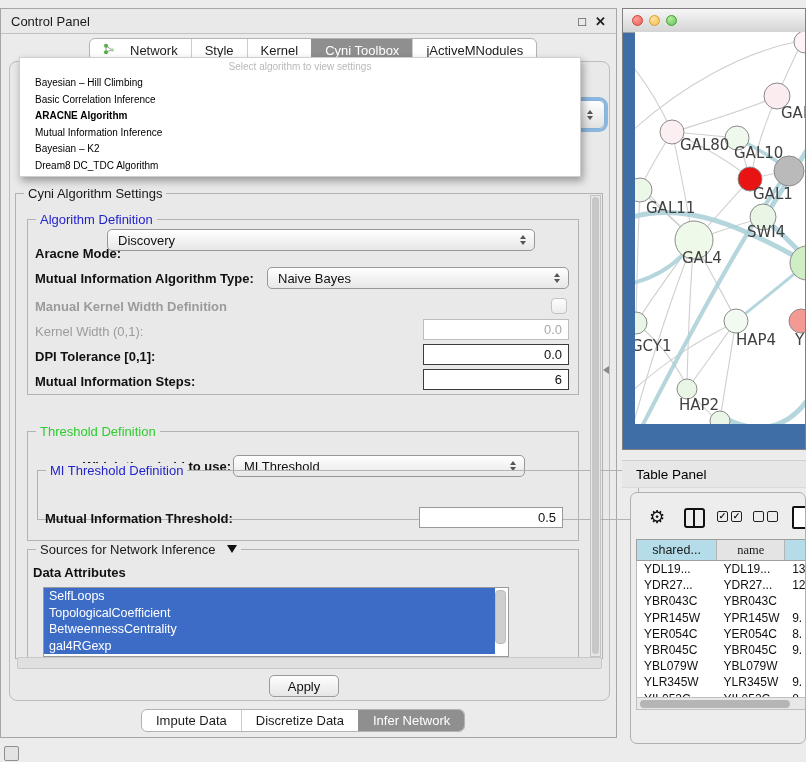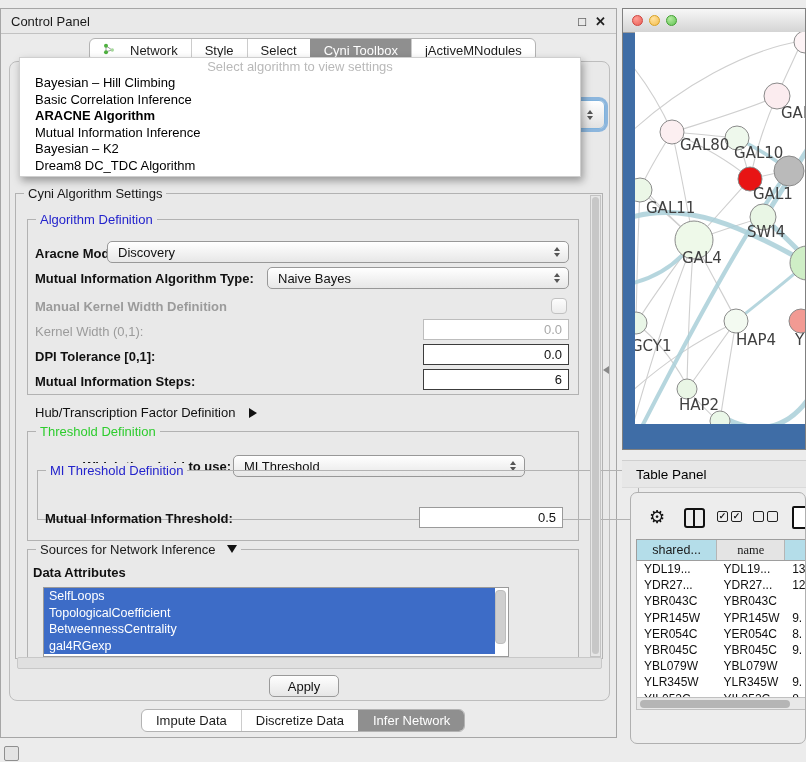--- a/index.html
+++ b/index.html
@@ -19,21 +19,21 @@
       border:1px solid #b3b3b3;border-radius:6px;overflow:hidden;font-size:13px;z-index:2}
   #cp-tabs .tab{display:flex;align-items:center;gap:15px;padding:0 13px;color:#1c1c1c;border-left:1px solid #ccc}
   #cp-tabs .tab:first-child{border-left:none}
   #cp-tabs .tab.sel{background:#8f8f8f;color:#fff;border-left-color:#8f8f8f}
 
   #cp-panel{position:absolute;left:8px;top:52px;width:601px;height:640px;background:#e9e9e9;
       border:1px solid #bdbdbd;border-radius:8px;box-sizing:border-box}
 
   
   #algo-popup{position:absolute;left:18px;top:48px;width:560px;height:118px;background:#fff;
-      border:1px solid #cfcfcf;box-shadow:2px 4px 8px rgba(0,0,0,.35);z-index:30;font-size:13px}
+      border:1px solid #cfcfcf;box-shadow:2px 4px 8px rgba(0,0,0,.35);z-index:30;font-size:10px}
   #algo-popup .ph{height:17px;line-height:17px;text-align:center;color:#b9b9b9}
   #algo-popup .it{height:16.5px;line-height:16.5px;padding-left:15px;color:#000;white-space:nowrap}
   #algo-popup .it.bold{font-weight:bold}
 
   
   #combo-frag{position:absolute;left:574px;top:91px;width:28px;height:27px;border-radius:6px;
       background:linear-gradient(#fff,#e2e2e2);border:1px solid #7fb2dd;
       box-shadow:0 0 0 3px rgba(100,160,215,.7);z-index:5;display:flex;align-items:center;justify-content:center}
 
   
@@ -163,21 +163,21 @@
             <circle cx="3" cy="2.8" r="2" fill="#4fb140"></circle>
             <circle cx="3" cy="9.2" r="2" fill="#4fb140"></circle>
             <circle cx="9.3" cy="7" r="1.7" fill="#a4d89a"></circle>
           </svg></span>
         <span>Network</span>
       </div>
       <div class="tab">
         <span>Style</span>
       </div>
       <div class="tab">
-        <span>Select</span>
+        <span>Kernel</span>
       </div>
       <div class="tab sel">
         <span>Cyni Toolbox</span>
       </div>
       <div class="tab">
         <span>jActiveMNodules</span>
       </div>
     </nav>
 
   <div id="cp-panel"></div>
@@ -205,21 +205,21 @@
     <span class="grp-title">Cyni Algorithm Settings</span>
   </div>
   <div id="settings-sb">
       <div class="thumb"></div>
     </div>
 
   <div class="grp" id="grp-algo">
     <span class="grp-title t-blue">Algorithm Definition</span>
   </div>
   <span class="lbl b" style="left:34px;top:237px">Aracne Mode:</span>
-  <div class="combo" style="left:106px;top:232px;width:462px">
+  <div class="combo" style="left:106px;top:220px;width:428px">
     <span>Discovery</span>
     <span class="spin">
         <i class="up"></i>
         <i class="dn"></i>
       </span>
   </div>
 
   <span class="lbl b" style="left:34px;top:262px">Mutual Information Algorithm Type:</span>
   <div class="combo" style="left:266px;top:258px;width:302px">
     <span>Naive Bayes</span>
@@ -234,24 +234,20 @@
 
   <span class="lbl dis-t" style="left:34px;top:315px">Kernel Width (0,1):</span>
   <input class="fld dis" style="left: 422px; top: 310px; width: 146px;" value="0.0">
 
   <span class="lbl b" style="left:34px;top:340px">DPI Tolerance [0,1]:</span>
   <input class="fld strong" style="left: 422px; top: 335px; width: 146px;" value="0.0">
 
   <span class="lbl b" style="left:34px;top:365px">Mutual Information Steps:</span>
   <input class="fld strong" style="left: 422px; top: 360px; width: 146px;" value="6">
 
-  <span class="lbl" style="left:34px;top:396px">
-    <span>Hub/Transcription Factor Definition</span>
-    <span class="tri-r"></span>
-  </span>
 
   <div class="grp" id="grp-threshold">
     <span class="grp-title t-green">Threshold Definition</span>
   </div>
   <span class="lbl b" style="left:82px;top:450px">Which threshold to use:</span>
   <div class="combo" style="left:232px;top:446px;width:292px">
     <span>MI Threshold</span>
     <span class="spin">
         <i class="up"></i>
         <i class="dn"></i>

